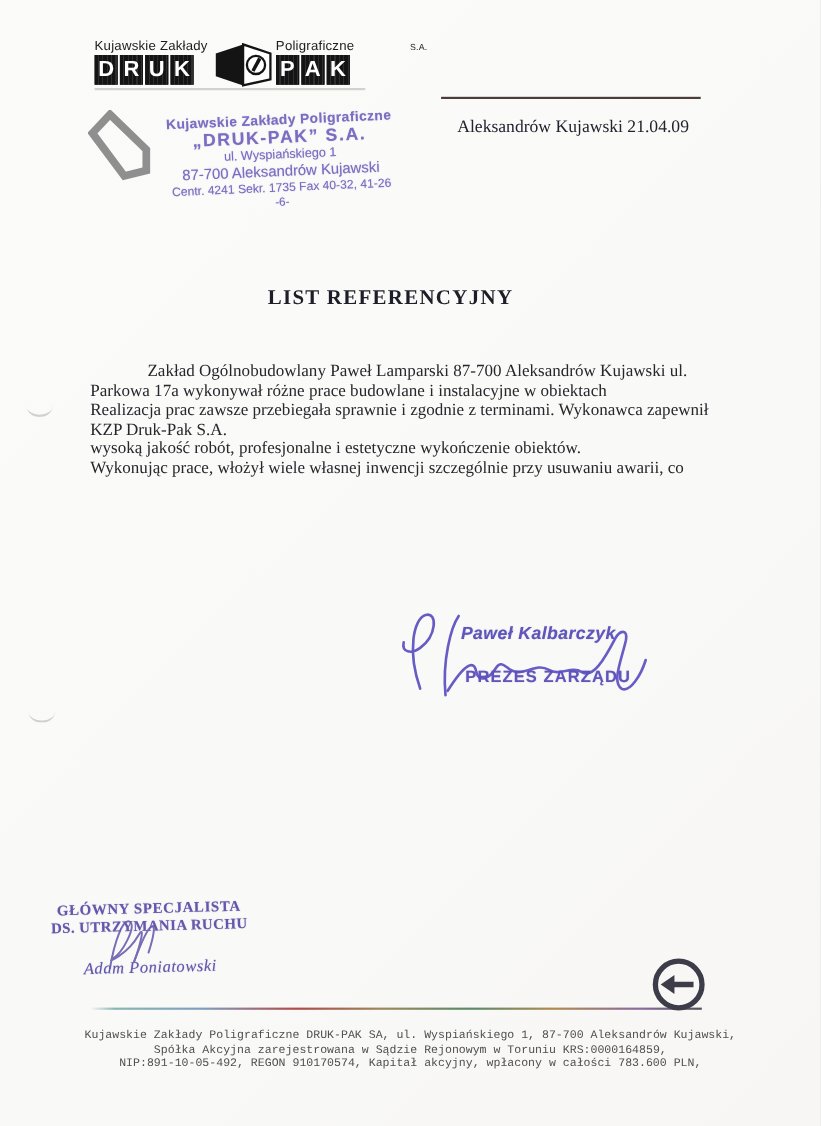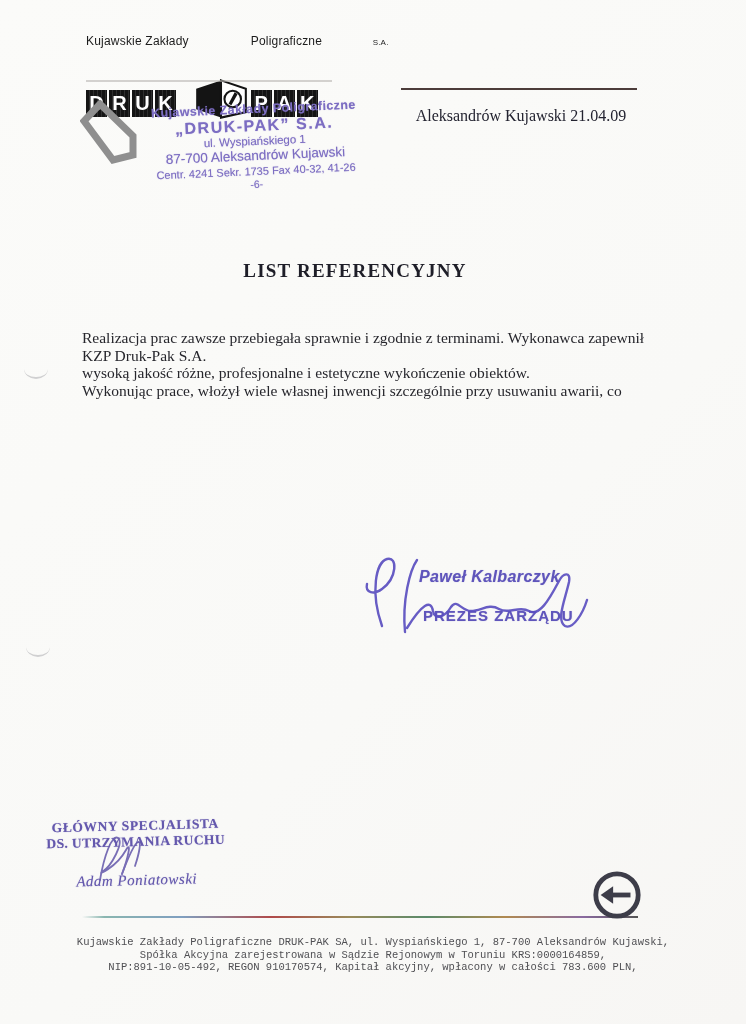--- a/index.html
+++ b/index.html
@@ -3,21 +3,21 @@
 <meta charset="utf-8">
 <style>
   html,body{margin:0;padding:0;background:#e8e8e8;}
   .page{
     position:relative;width:746px;height:1024px;margin:0 auto;
     background:linear-gradient(135deg,#fbfbf9 0%,#f9f9f7 60%,#f7f6f4 100%);
     font-family:"Liberation Serif",serif;overflow:hidden;color:#2b2b30;
   }
   
   .logo{position:absolute;left:86px;top:34px;display:flex;align-items:flex-end;}
-  .logo-col{display:flex;flex-direction:column;gap:40px;}
+  .logo-col{display:flex;flex-direction:column;}
   .logo-small{font-family:"Liberation Sans",sans-serif;font-size:12px;color:#1c1c1c;margin-bottom:2px;letter-spacing:.2px;}
   .logo-small .suffix{font-size:8px;padding-left:47px;}
   .letter-row{display:flex;gap:2px;}
   .letter-box{
     width:21px;height:27px;background:#141414;color:#fff;
     display:flex;align-items:center;justify-content:center;
     font-family:"Liberation Sans",sans-serif;font-weight:bold;font-size:20px;
     background-image:repeating-linear-gradient(90deg,#141414 0 3px,#2e2e2e 3px 4px);
   }
   .logo-book{width:56px;height:40px;margin:0 2px -2px 4px;}
@@ -136,23 +136,25 @@
     <div class="l5">Centr. 4241 Sekr. 1735 Fax 40-32, 41-26</div>
     <div class="l6">-6-</div>
   </div>
 
   <div class="hole hole1"></div>
   <div class="hole hole2"></div>
 
   <div class="title">LIST REFERENCYJNY</div>
 
   <div class="body-text">
+    <div class="line indent">Zakład Ogólnobudowlany Paweł Lamparski 87-700 Aleksandrów Kujawski ul.</div>
+    <div class="line">Parkowa 17a wykonywał różne prace budowlane i instalacyjne w obiektach</div>
     <div class="line">Realizacja prac zawsze przebiegała sprawnie i zgodnie z terminami. Wykonawca zapewnił</div>
     <div class="line">KZP Druk-Pak S.A.</div>
-    <div class="line">wysoką jakość różne, profesjonalne i estetyczne wykończenie obiektów.</div>
+    <div class="line">wysoką jakość robót, profesjonalne i estetyczne wykończenie obiektów.</div>
     <div class="line">Wykonując prace, włożył wiele własnej inwencji szczególnie przy usuwaniu awarii, co</div>
   </div>
 
   <div class="sig-name">Paweł Kalbarczyk</div>
   <div class="sig-role">PREZES ZARZĄDU</div>
   <svg class="sig-scribble" viewBox="0 0 250 92">
     <g fill="none" stroke="#5b4fc0" stroke-width="2.4" stroke-linecap="round" opacity="0.92">
       <path d="M30,78 C18,44 24,14 35,11 C46,8 45,30 30,41 C22,47 13,45 15,36"></path>
       <path d="M53,84 C50,52 58,22 65,12"></path>
       <path d="M55,80 C70,56 79,51 81,63 C83,73 93,69 99,59 C105,50 109,63 119,63 C129,63 137,55 147,61 C157,67 167,57 177,63 C187,69 197,52 207,33 C211,25 219,23 217,34 C213,52 204,72 213,78 C221,82 231,65 235,52"></path>

